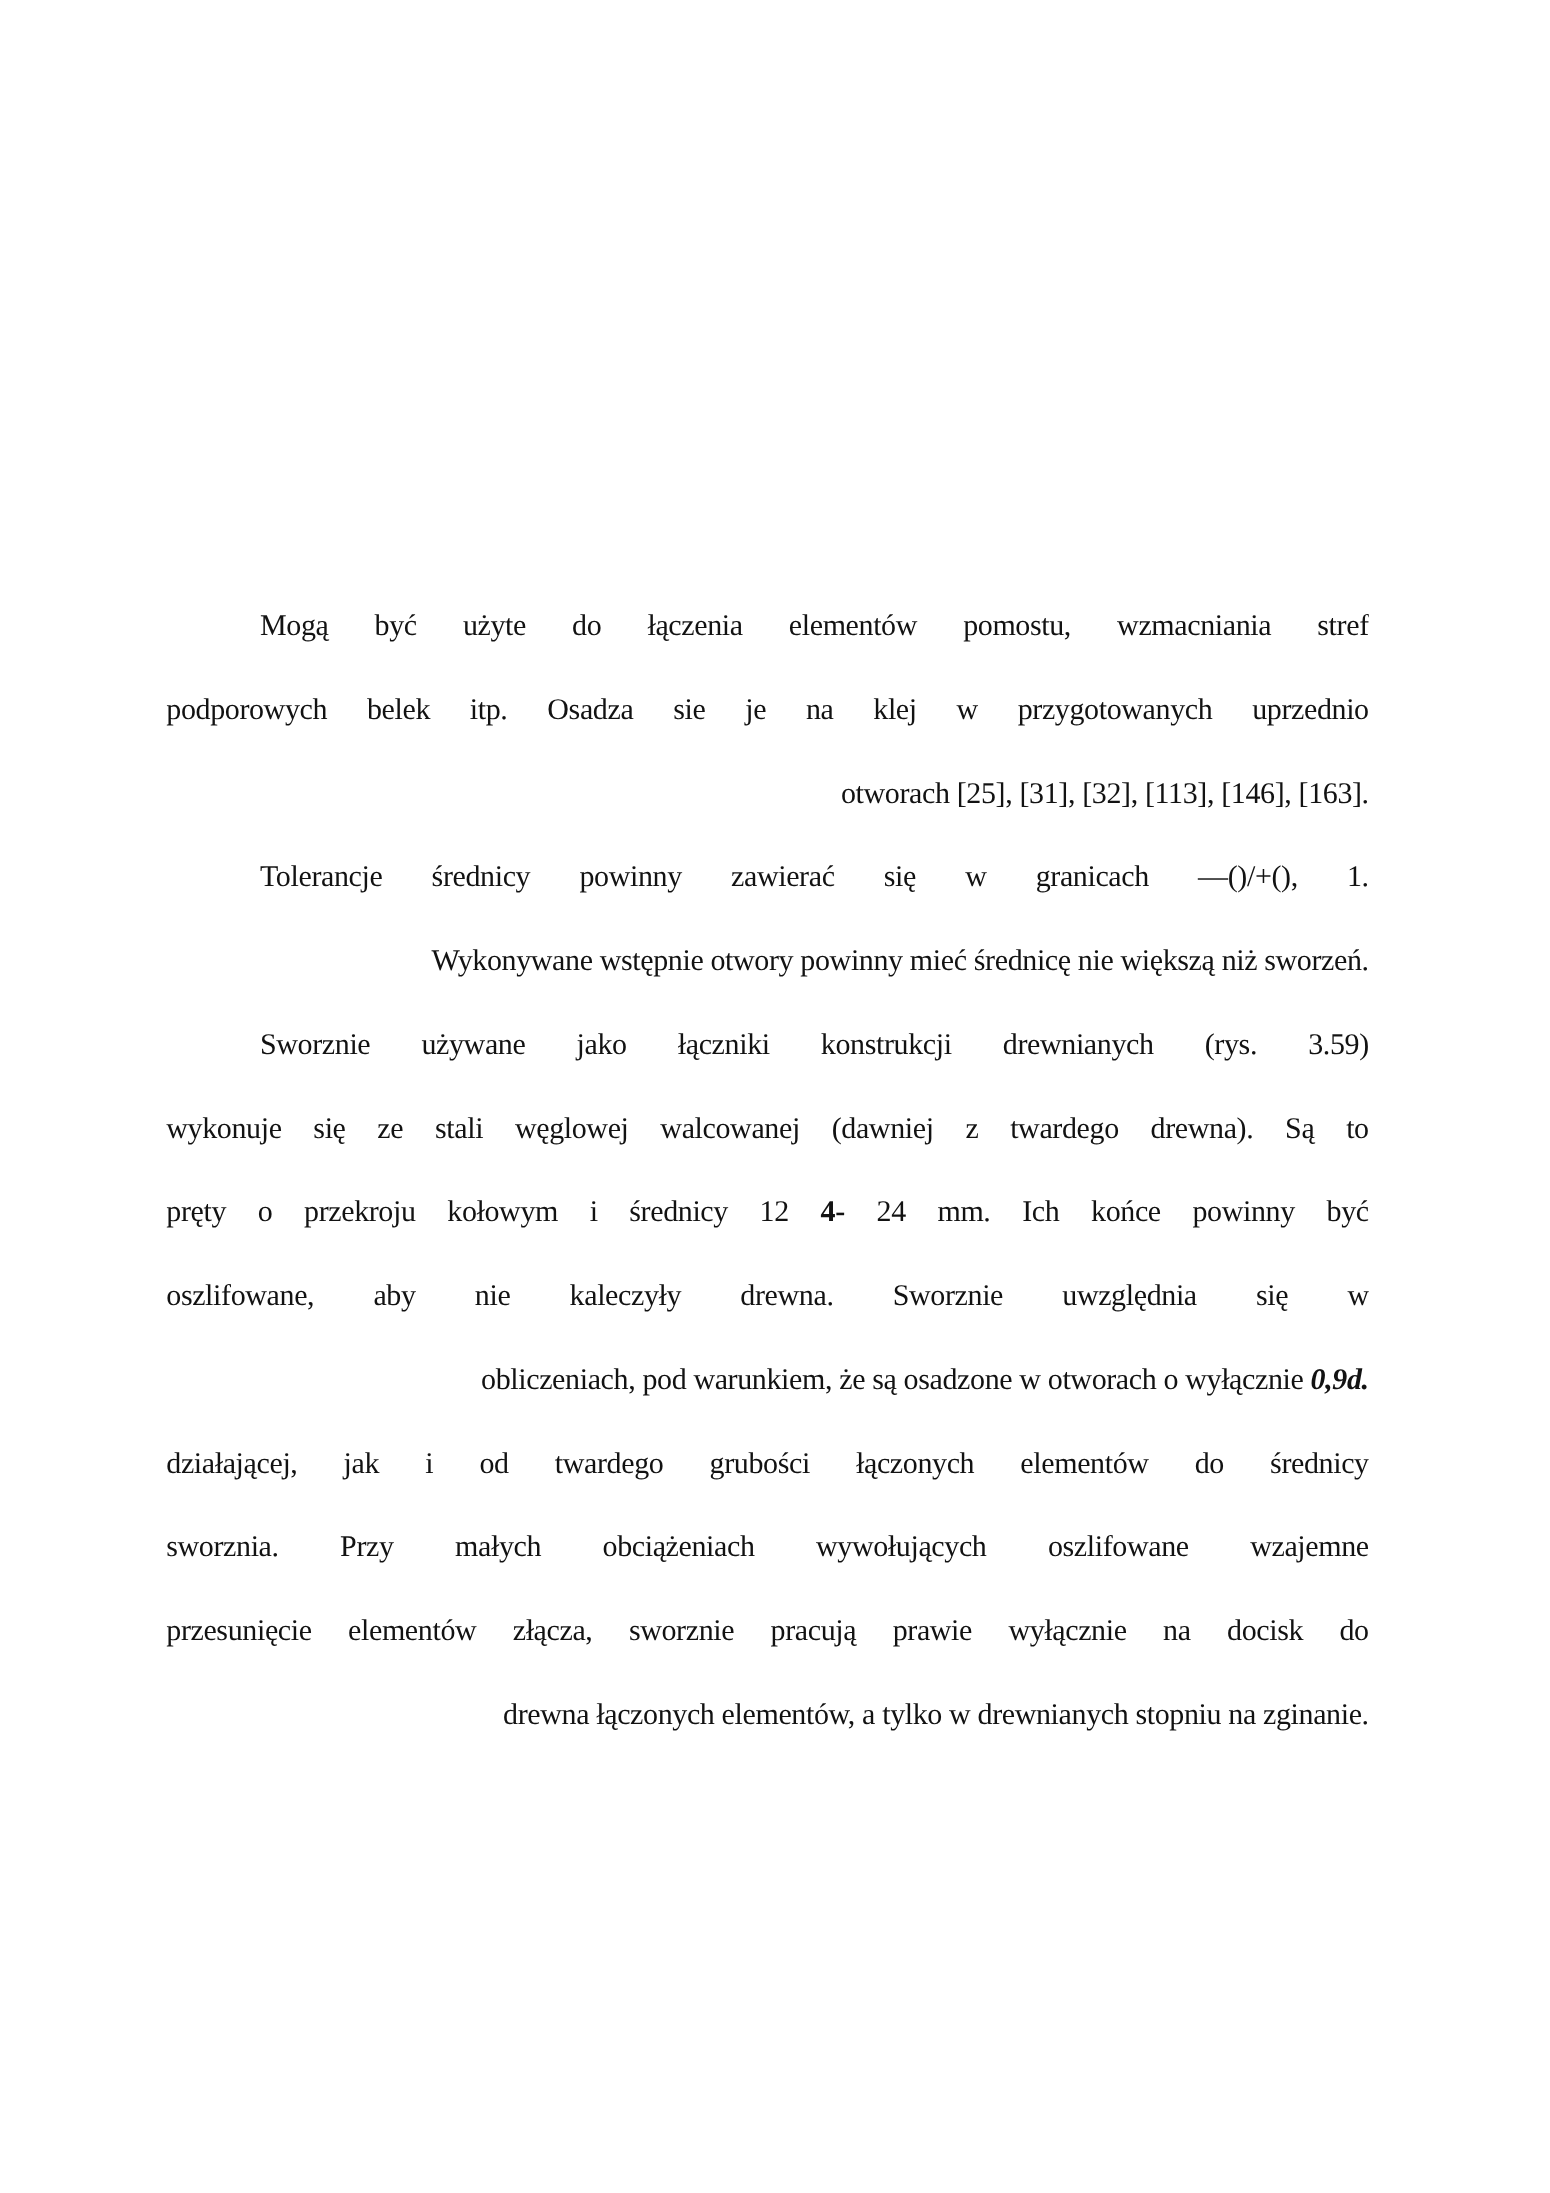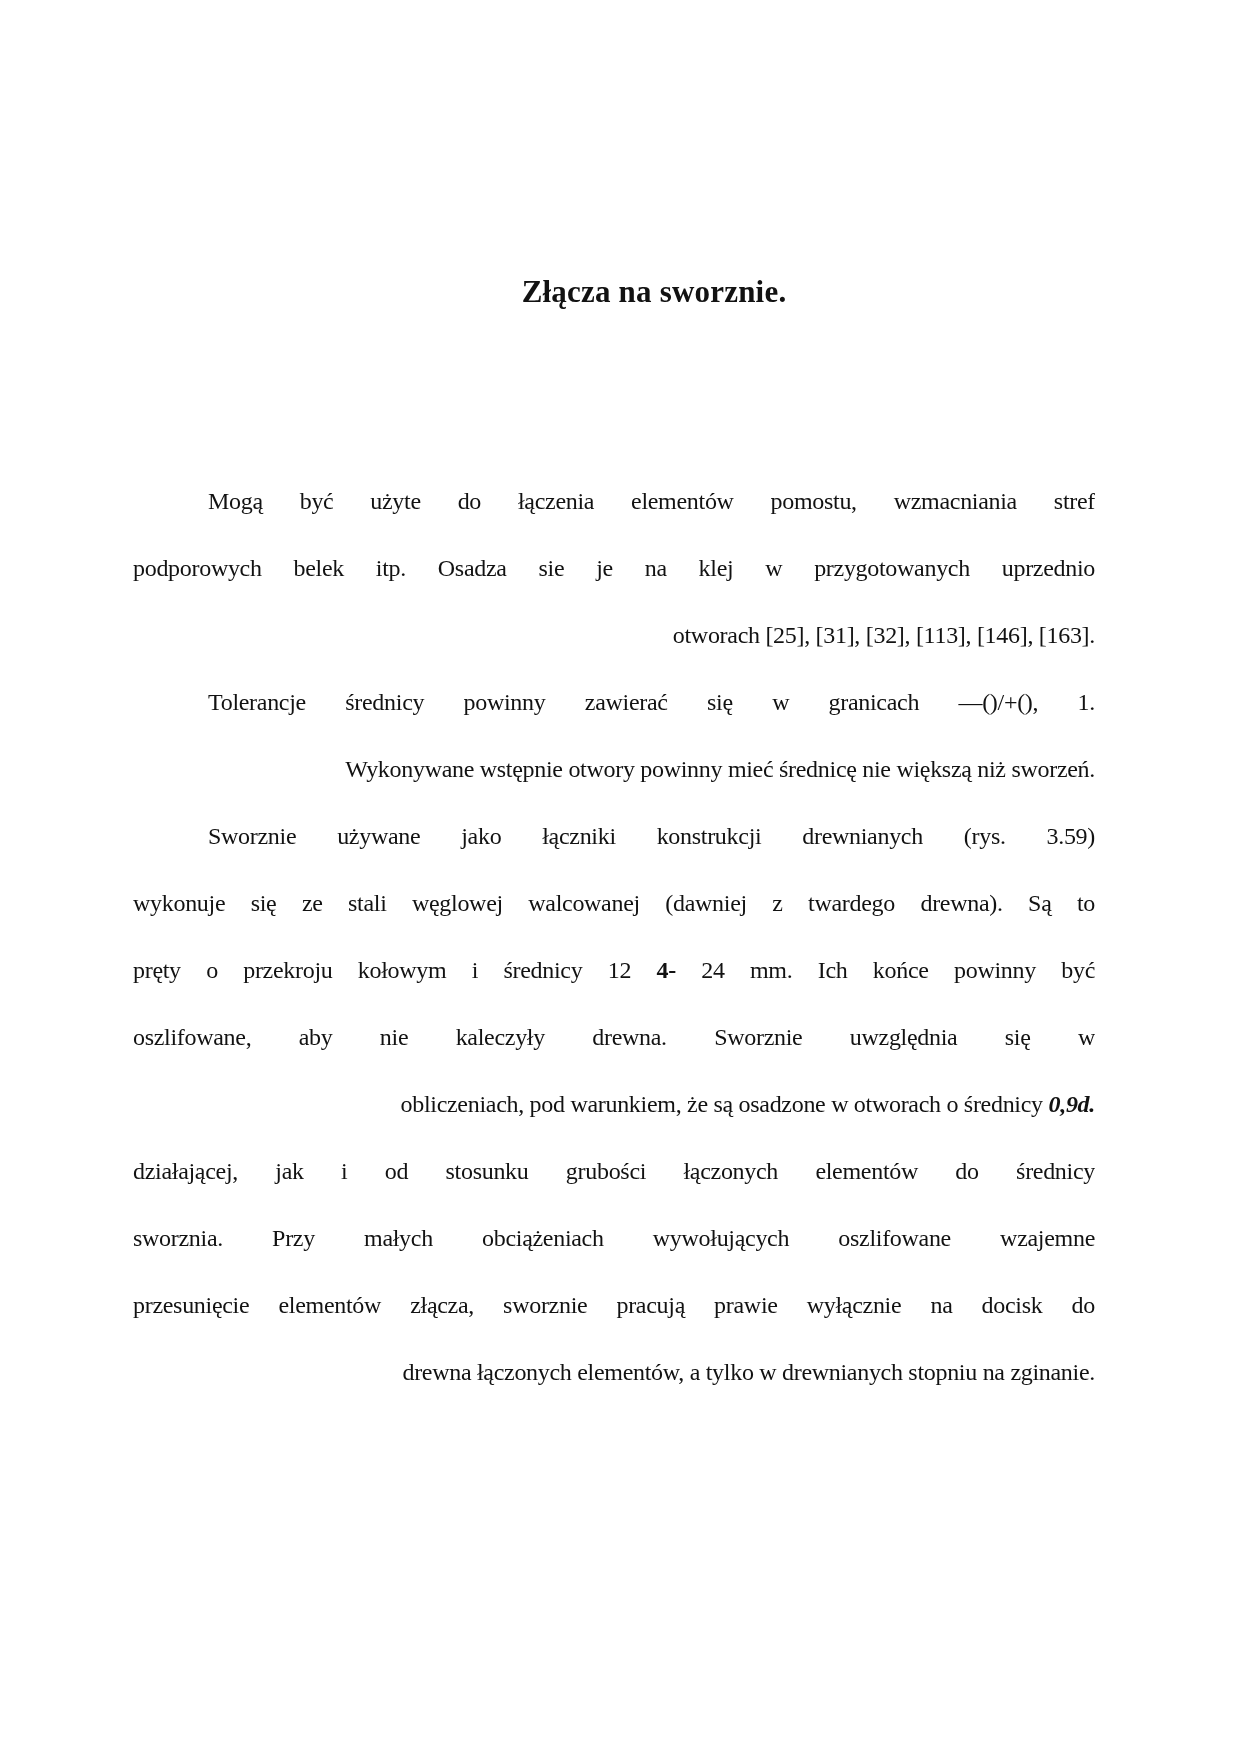--- a/index.html
+++ b/index.html
@@ -57,40 +57,37 @@
   .line.indent {
     text-indent: 75px;
   }
   .bold { font-weight: bold; }
   .italic { font-style: italic; }
 </style>
 </head>
 <body>
 
 <div class="page">
-  <div class="doc-title">
-    <span class="title-inner">Złącza na sworznie.</span>
-  </div>
   <div class="doc-body">
       <div class="paragraph">
         <div class="line justify indent"><span>Mogą być użyte do łączenia elementów pomostu, wzmacniania stref</span></div>
         <div class="line justify"><span>podporowych belek itp. Osadza sie je na klej w przygotowanych uprzednio</span></div>
         <div class="line"><span>otworach [25], [31], [32], [113], [146], [163].</span></div>
       </div>
       <div class="paragraph">
         <div class="line justify indent"><span>Tolerancje średnicy powinny zawierać się w granicach —()/+(), 1.</span></div>
         <div class="line"><span>Wykonywane wstępnie otwory powinny mieć średnicę nie większą niż sworzeń.</span></div>
       </div>
       <div class="paragraph">
         <div class="line justify indent"><span>Sworznie używane jako łączniki konstrukcji drewnianych (rys. 3.59)</span></div>
         <div class="line justify"><span>wykonuje się ze stali węglowej walcowanej (dawniej z twardego drewna). Są to</span></div>
         <div class="line justify"><span>pręty o przekroju kołowym i średnicy 12 </span><span class="bold">4-</span><span> 24 mm. Ich końce powinny być</span></div>
         <div class="line justify"><span>oszlifowane, aby nie kaleczyły drewna. Sworznie uwzględnia się w</span></div>
-        <div class="line"><span>obliczeniach, pod warunkiem, że są osadzone w otworach o średnicy </span><span class="bold italic">0,9d.</span></div>
+        <div class="line"><span>obliczeniach, pod warunkiem, że są osadzone w otworach o wyłącznie </span><span class="bold italic">0,9d.</span></div>
       </div>
       <div class="paragraph">
-        <div class="line justify"><span>działającej, jak i od stosunku grubości łączonych elementów do średnicy</span></div>
+        <div class="line justify"><span>działającej, jak i od twardego grubości łączonych elementów do średnicy</span></div>
         <div class="line justify"><span>sworznia. Przy małych obciążeniach wywołujących oszlifowane wzajemne</span></div>
         <div class="line justify"><span>przesunięcie elementów złącza, sworznie pracują prawie wyłącznie na docisk do</span></div>
         <div class="line"><span>drewna łączonych elementów, a tylko w drewnianych stopniu na zginanie.</span></div>
       </div>
     </div>
 </div>
 
 </body></html>

